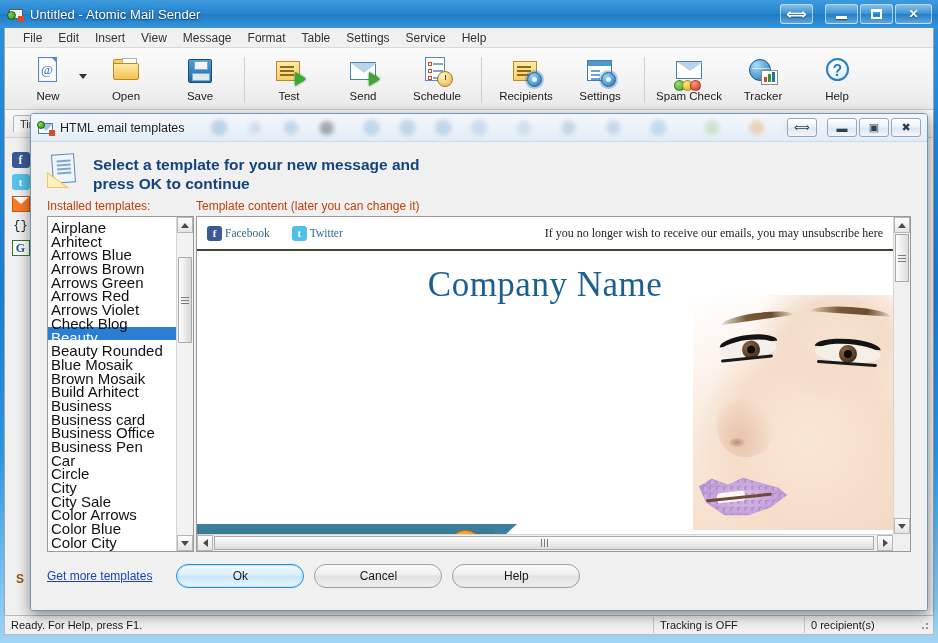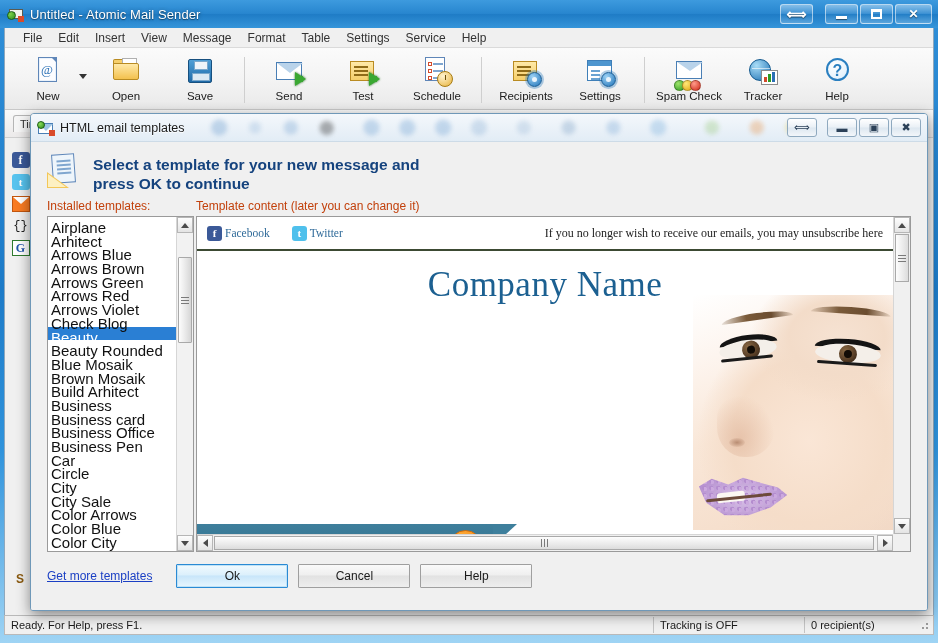--- a/index.html
+++ b/index.html
@@ -502,22 +502,22 @@
 
   
   .dlg-footer {
     display:flex; align-items:center; padding:12px 16px 0 16px;
   }
   .morelink {
     font-size:12px; color:#1a3fc4; text-decoration:underline; cursor:pointer;
     margin-right:24px;
   }
   .btn {
-    width:112px; height:24px; margin-right:10px;
-    border:1px solid #9f9f9f; border-radius:1px;
+    width:128px; height:24px; margin-right:10px;
+    border:1px solid #9f9f9f; border-radius:12px;
     background:linear-gradient(180deg,#fafafa,#efefef 45%,#e2e2e2 50%,#eeeeee);
     font-size:12px; color:#1a1a1a; display:flex;align-items:center;justify-content:center;
   }
   .btn.primary {
     border:1px solid #2a8ad4;
     box-shadow:0 0 0 1px #bfe2f7 inset;
     background:linear-gradient(180deg,#f2fafe,#dcf0fc 45%,#c8e6fa 50%,#e8f6fe);
   }
   .btn-ok-wrap{margin-left:0;}
 </style>
@@ -595,35 +595,35 @@
           </div>
           <div class="tb-lbl">Save</div>
         </div>
       </div>
 
       <div class="tb-sep"></div>
 
       <div class="tb-group">
         <div class="tb-btn">
           <div class="tb-ico">
-            <div class="env2"></div>
-              <div class="grnarrow"></div>
-          </div>
-          <div class="tb-lbl">Send</div>
-        </div>
-        <div class="tb-btn">
-          <div class="tb-ico">
             <div class="list-yellow">
                 <i style="top:4px"></i>
                 <i style="top:8px"></i>
                 <i style="top:12px"></i>
               </div>
             <div class="grnarrow"></div>
           </div>
           <div class="tb-lbl">Test</div>
+        </div>
+        <div class="tb-btn">
+          <div class="tb-ico">
+            <div class="env2"></div>
+              <div class="grnarrow"></div>
+          </div>
+          <div class="tb-lbl">Send</div>
         </div>
         <div class="tb-btn">
           <div class="tb-ico">
             <div class="checklist">
                 <em style="top:4px"></em>
                 <i style="top:5px"></i>
                 <em style="top:11px"></em>
                 <i style="top:12px"></i>
                 <em style="top:18px"></em>
                 <i style="top:19px"></i>

